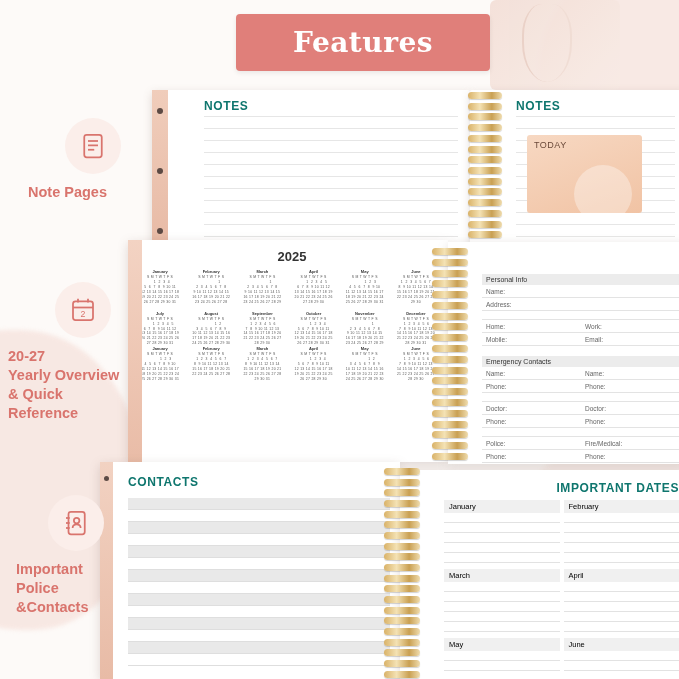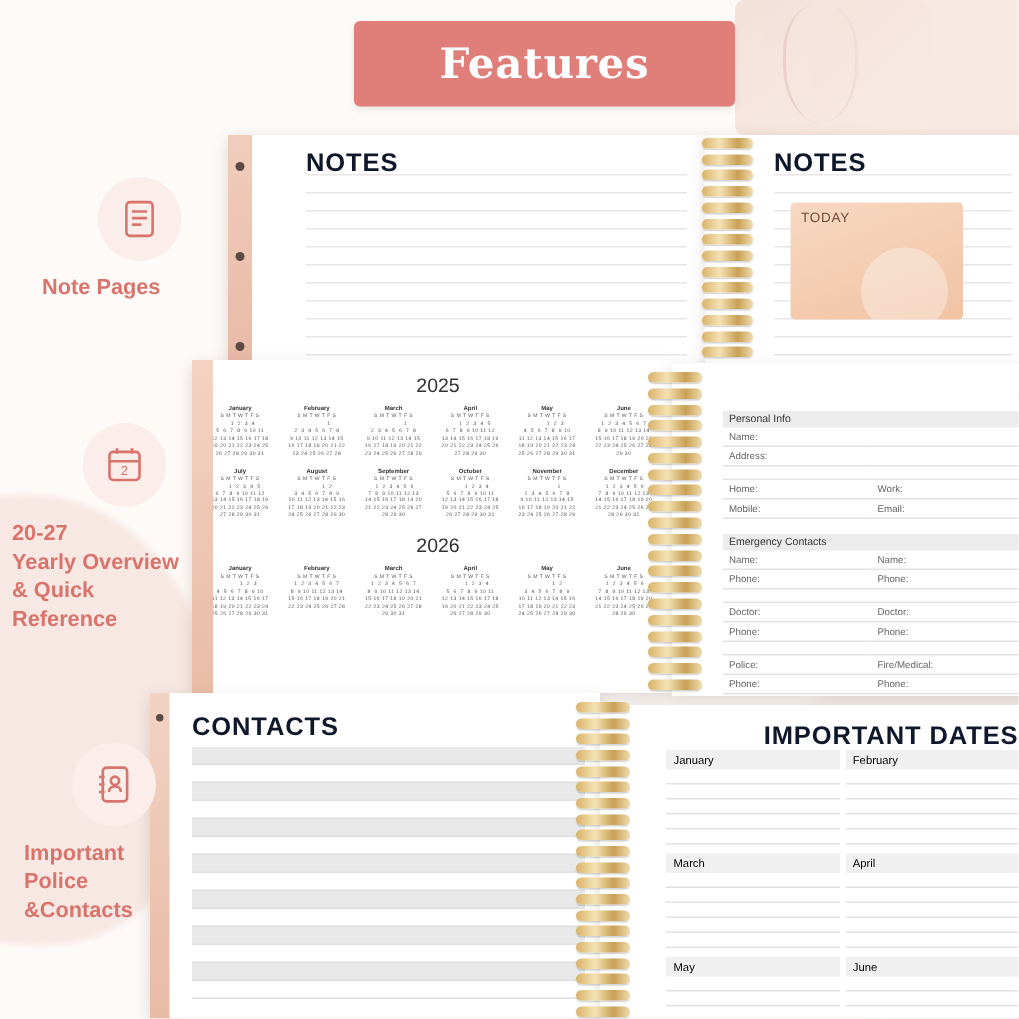--- a/index.html
+++ b/index.html
@@ -49,21 +49,21 @@
   }
   .f-label{color:#d9746d;font-size:14.5px;line-height:1.3;font-weight:600;}
   .feature-notes{left:28px;top:118px;}
   .feature-yearly{left:8px;top:282px;width:150px;}
   .feature-contacts{left:16px;top:495px;width:120px;}
 
   
   .page{position:absolute;background:#fff;box-shadow:0 3px 10px rgba(120,90,80,.22);}
   .page-hdr{
     font-family:"Liberation Sans", sans-serif;
-    font-size:17px;letter-spacing:.6px;color:#0f172a;font-weight:600;
+    font-size:12px;letter-spacing:.6px;color:#0f766e;font-weight:600;
   }
   .rule{height:1px;background:#e6e6e6;}
 
   
   .coil{position:absolute;display:flex;flex-direction:column;justify-content:space-between;}
   .coil i{
     display:block;height:7px;border-radius:4px;
     background:linear-gradient(90deg,#d9b268 0%,#f4e2b4 35%,#c9a053 70%,#efdcae 100%);
     box-shadow:0 1px 1px rgba(0,0,0,.18);
   }
@@ -84,21 +84,21 @@
   .today-card:after{
     content:"";position:absolute;right:10px;bottom:-10px;width:58px;height:58px;
     border-radius:50%;background:rgba(255,255,255,.35);
   }
 
   
   .year-left{left:128px;top:240px;width:320px;height:222px;}
   .year-left .tab{position:absolute;left:0;top:0;width:14px;height:100%;
     background:linear-gradient(180deg,#f3d3c3,#e9bca7);}
   .year-right{left:448px;top:242px;width:240px;height:222px;}
-  .yr-title{text-align:center;font-size:13px;font-weight:normal;color:#333;}
+  .yr-title{text-align:center;font-size:13px;font-weight:bold;color:#333;}
   .mini-grid{display:grid;grid-template-columns:repeat(6,1fr);gap:3px;padding:0 8px;}
   .mini{font-size:3.4px;color:#555;text-align:center;}
   .mini .mname{font-size:4px;font-weight:bold;margin-bottom:1px;color:#333;}
   .mini .mrow{letter-spacing:.3px;line-height:1.45;white-space:nowrap;}
   .qr-bar{background:#ececec;font-size:7px;padding:2px 4px;color:#333;}
   .qr-line{display:flex;}
   .qr-line div{flex:1;font-size:6.5px;color:#666;border-bottom:1px solid #e3e3e3;padding:3px 4px 2px 4px;}
 
   
   .cont-left{left:100px;top:462px;width:300px;height:217px;}
@@ -297,21 +297,20 @@
           <div class="mname">December</div>
           <div class="mrow">S M T W T F S</div>
           <div class="mrow">&nbsp;1&nbsp;&nbsp;2&nbsp;&nbsp;3&nbsp;&nbsp;4&nbsp;&nbsp;5&nbsp;&nbsp;6</div>
           <div class="mrow">7&nbsp;&nbsp;8&nbsp;&nbsp;9 10 11 12 13</div>
           <div class="mrow">14 15 16 17 18 19 20</div>
           <div class="mrow">21 22 23 24 25 26 27</div>
           <div class="mrow">28 29 30 31</div>
         </div>
     </div>
 
-    <div class="yr-title" style="margin:10px 0 5px 8px">2026</div>
 
     <div class="mini-grid">
       <div class="mini">
           <div class="mname">January</div>
           <div class="mrow">S M T W T F S</div>
           <div class="mrow">&nbsp;&nbsp;&nbsp;&nbsp;&nbsp;&nbsp;&nbsp;&nbsp;&nbsp;1&nbsp;&nbsp;2&nbsp;&nbsp;3</div>
           <div class="mrow">4&nbsp;&nbsp;5&nbsp;&nbsp;6&nbsp;&nbsp;7&nbsp;&nbsp;8&nbsp;&nbsp;9 10</div>
           <div class="mrow">11 12 13 14 15 16 17</div>
           <div class="mrow">18 19 20 21 22 23 24</div>
           <div class="mrow">25 26 27 28 29 30 31</div>

